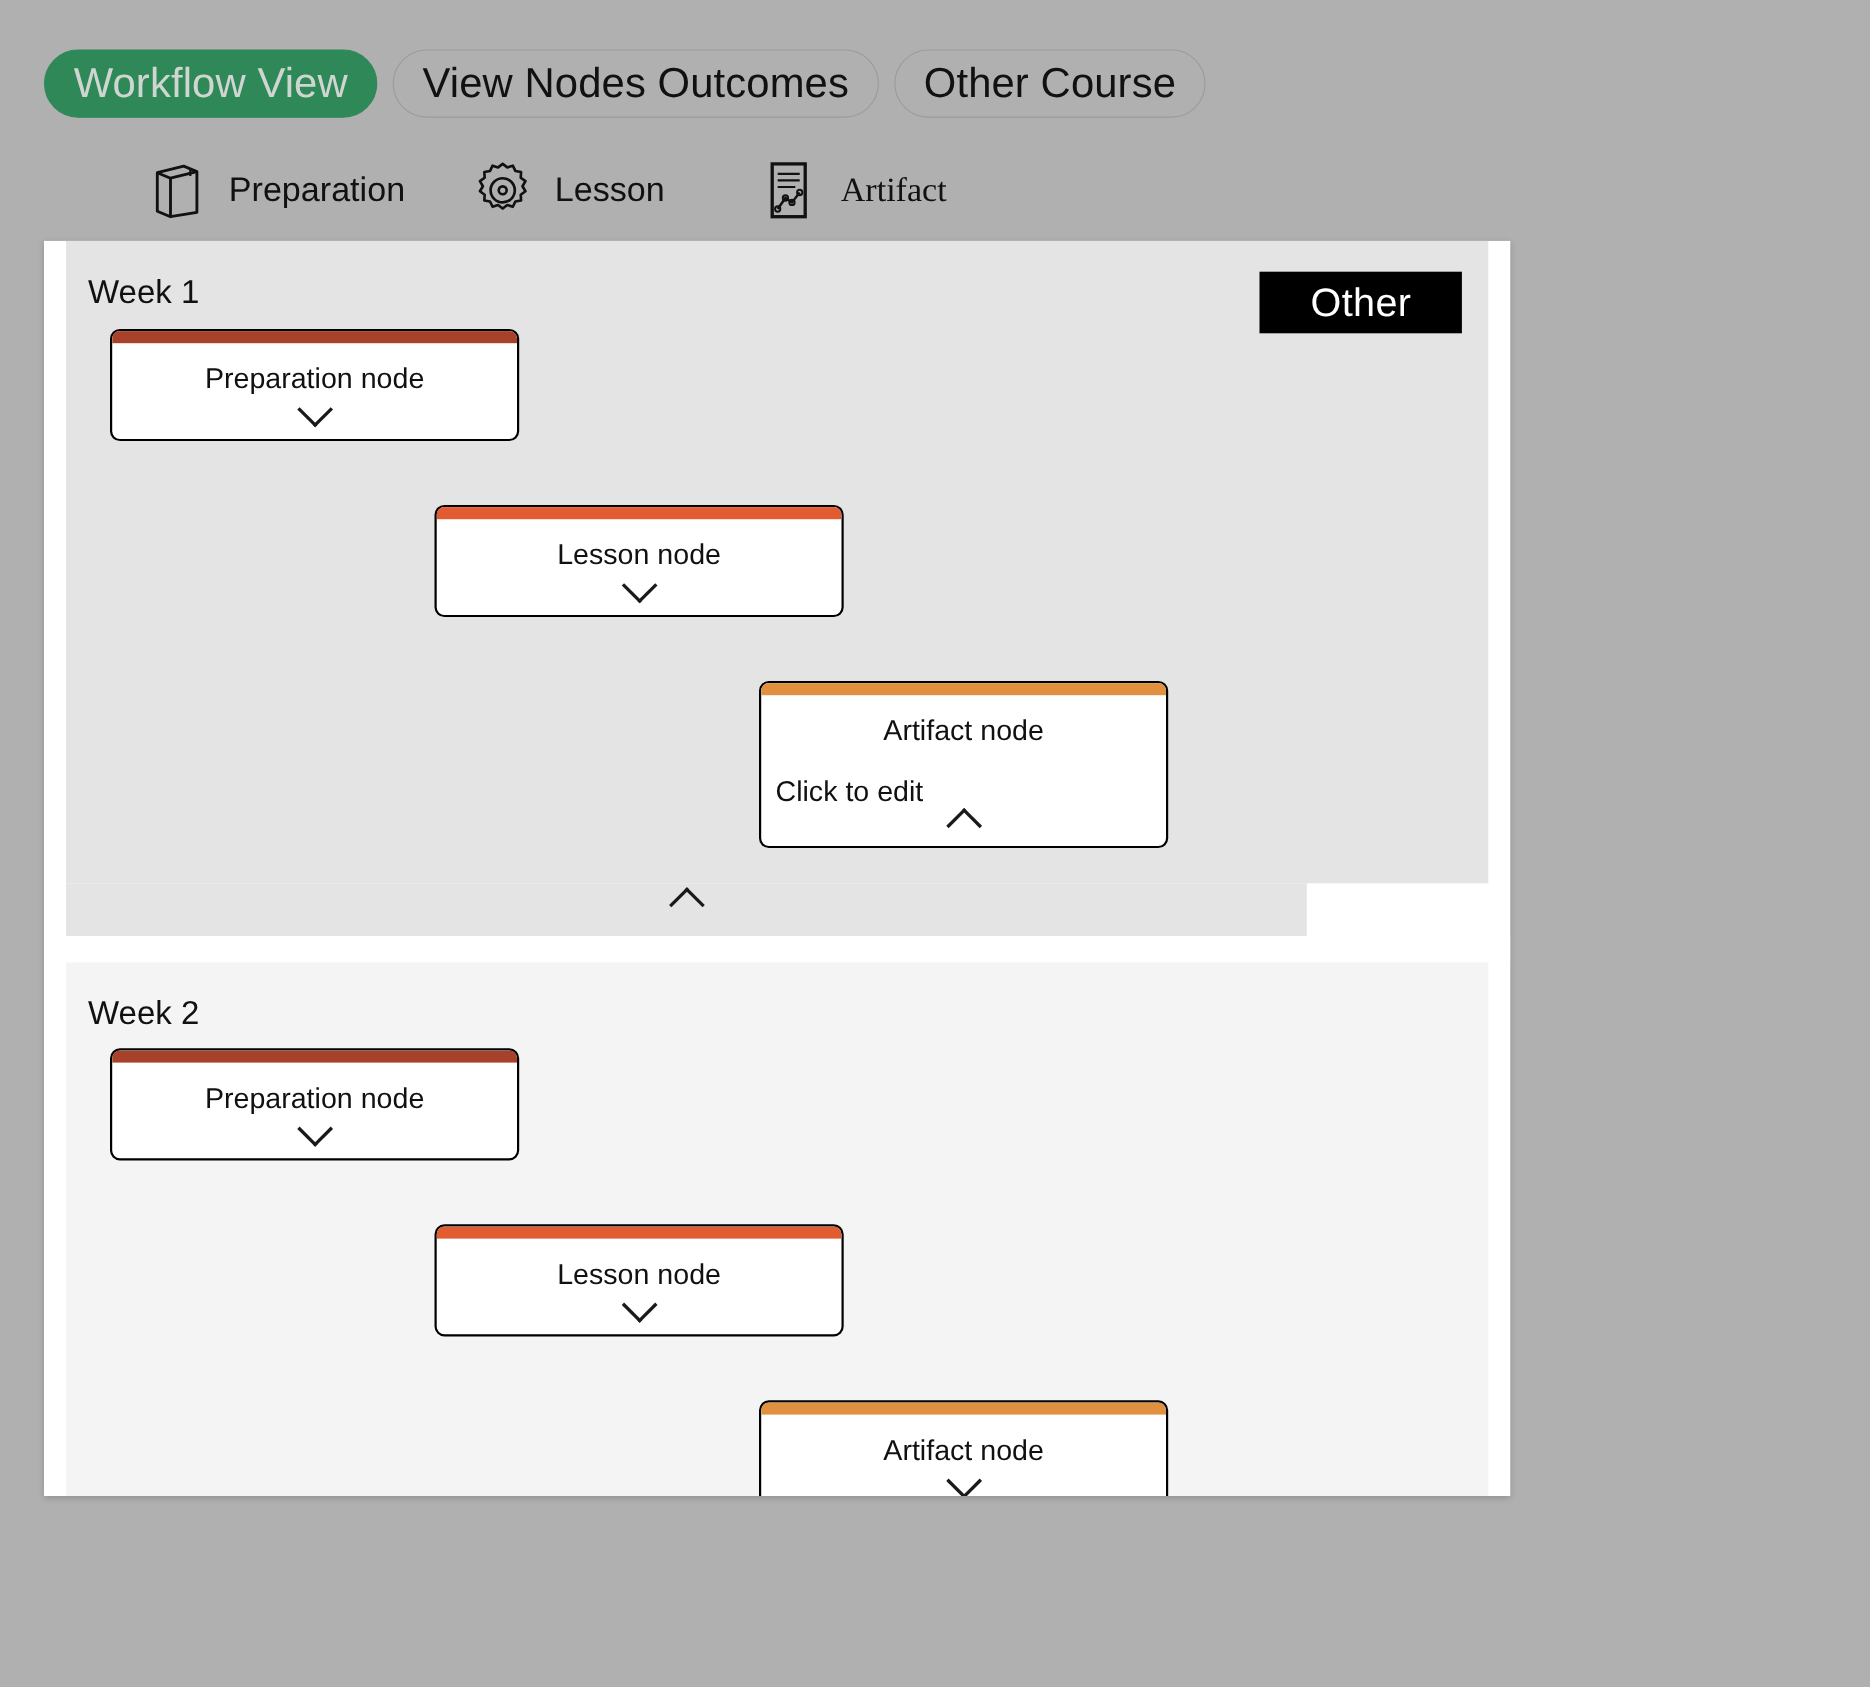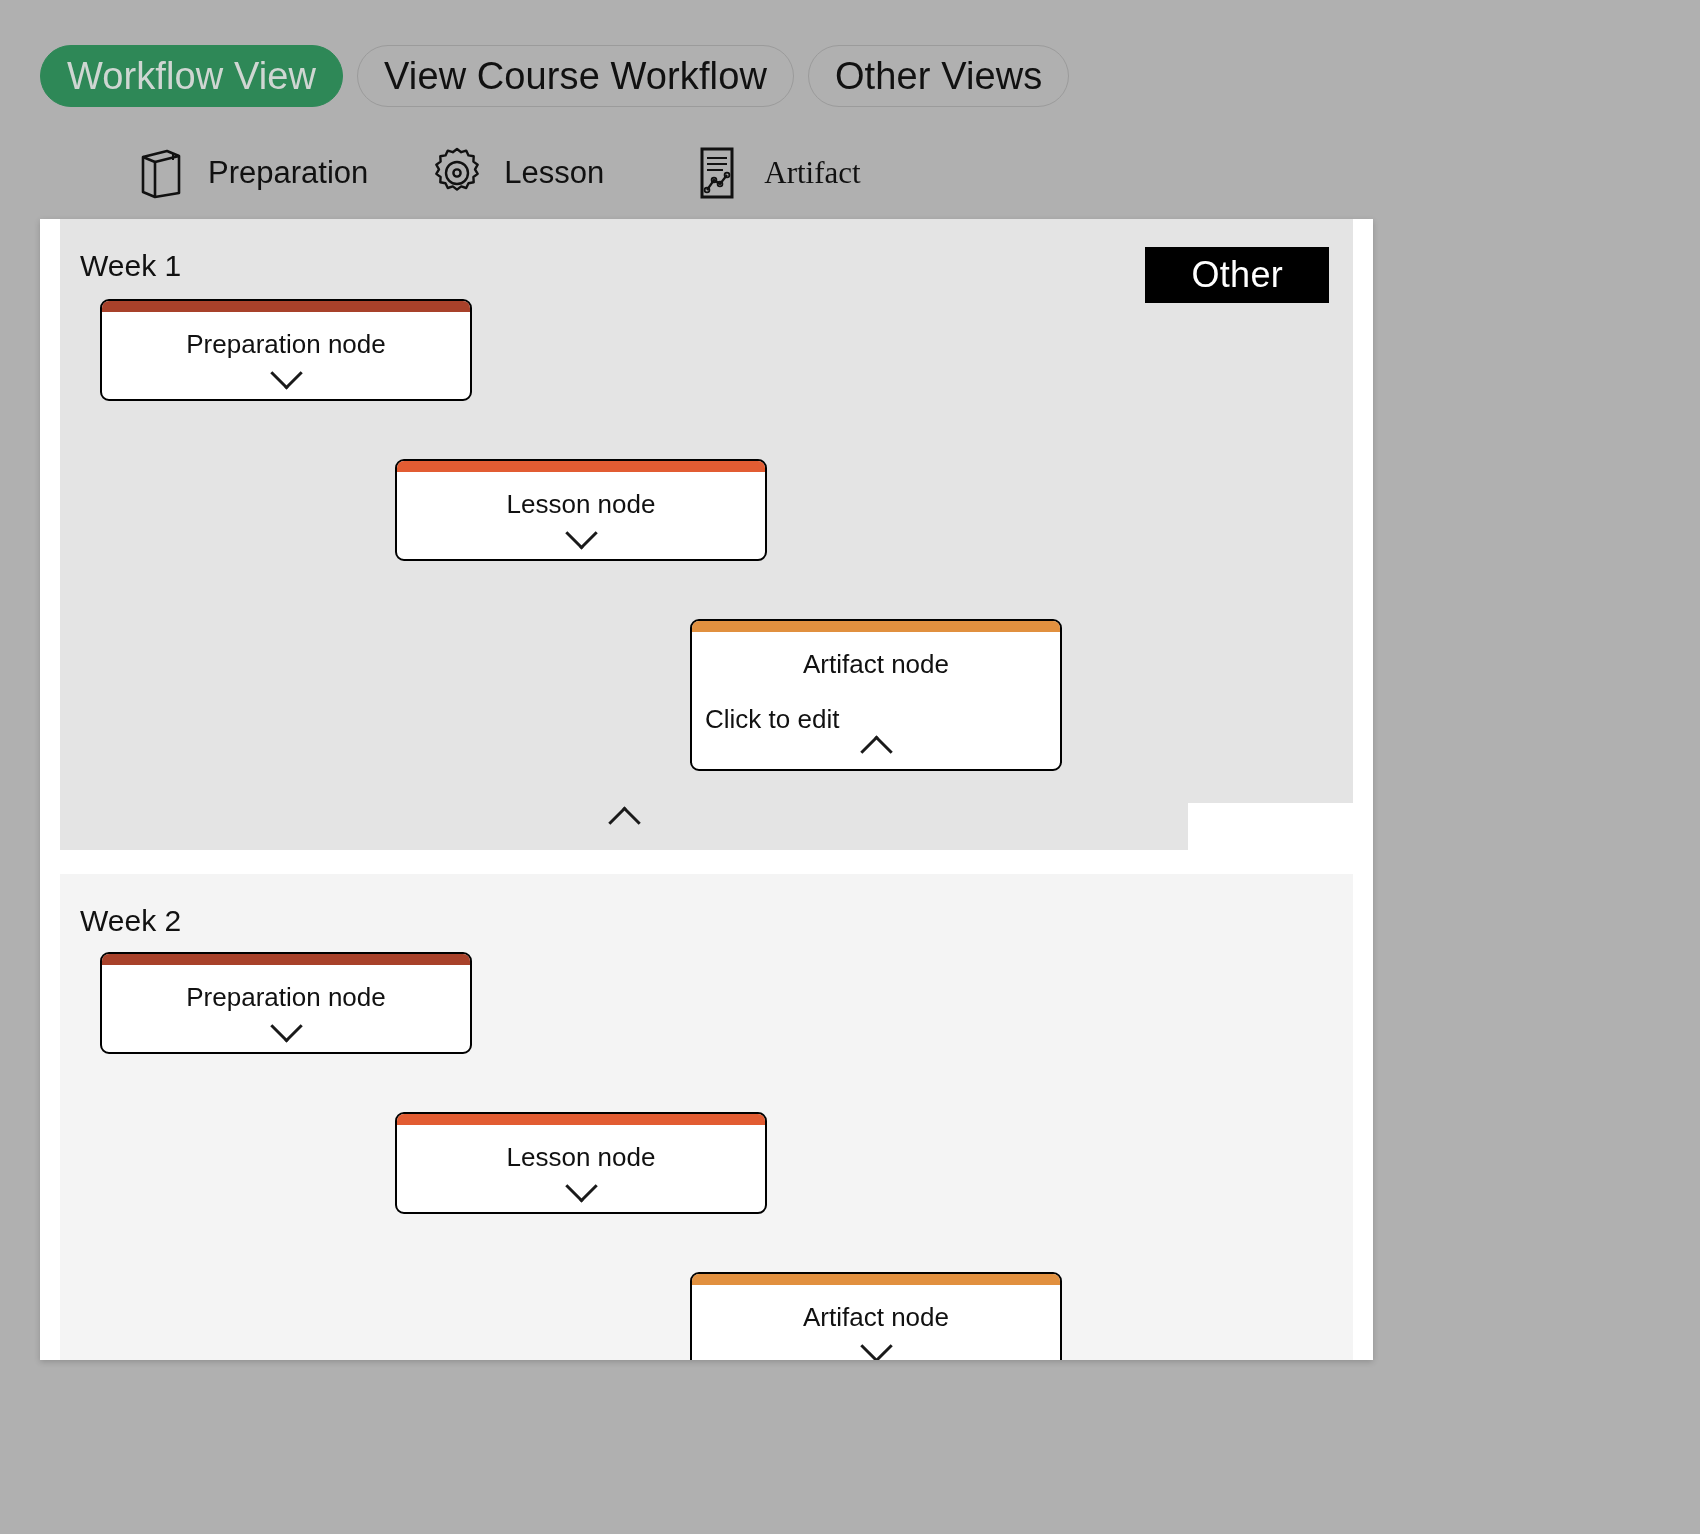--- a/index.html
+++ b/index.html
@@ -164,22 +164,22 @@
     padding-bottom: 10px;
     padding-top: 4px;
     margin-right: 165px;
   }
 </style>
 </head>
 <body>
 
 <div class="viewbar">
   <div class="pill active">Workflow View</div>
-  <div class="pill inactive">View Course Workflow</div>
-  <div class="pill inactive">Other Views</div>
+  <div class="pill inactive">View Nodes Outcomes</div>
+  <div class="pill inactive">Other Course</div>
 </div>
 
 <div class="legend">
 
   <div class="legend-item">
     <span class="ico">
       <svg width="48" height="52" viewBox="0 0 48 52">
         <path d="M6 10 L30 4 L42 9 L42 46 L18 50 L6 45 Z" fill="none" stroke="#111" stroke-width="2.6" stroke-linejoin="round"></path>
         <path d="M6 10 L18 15 L18 50" fill="none" stroke="#111" stroke-width="2.6" stroke-linejoin="round"></path>
         <path d="M18 15 L42 9" fill="none" stroke="#111" stroke-width="2.6"></path>

